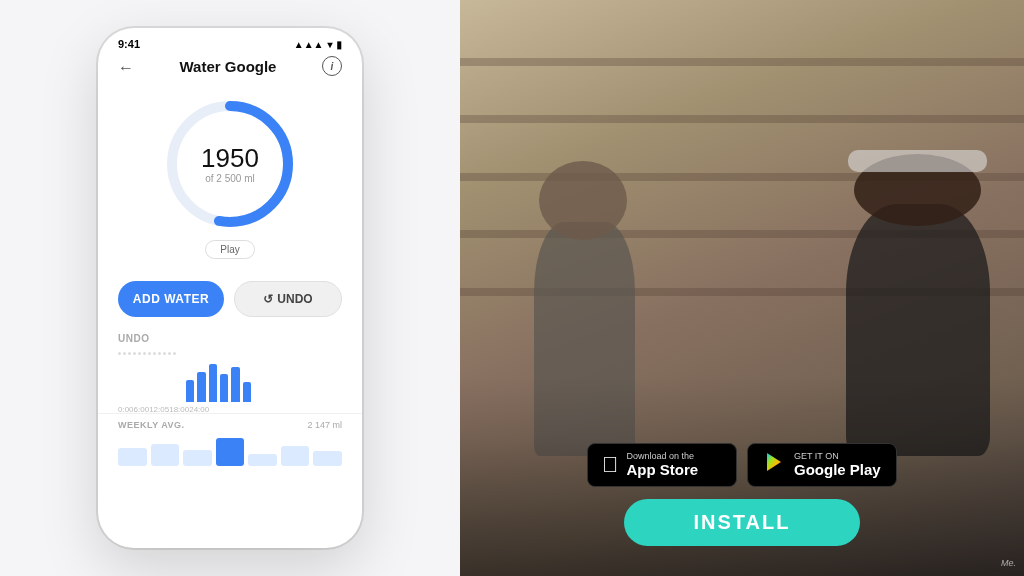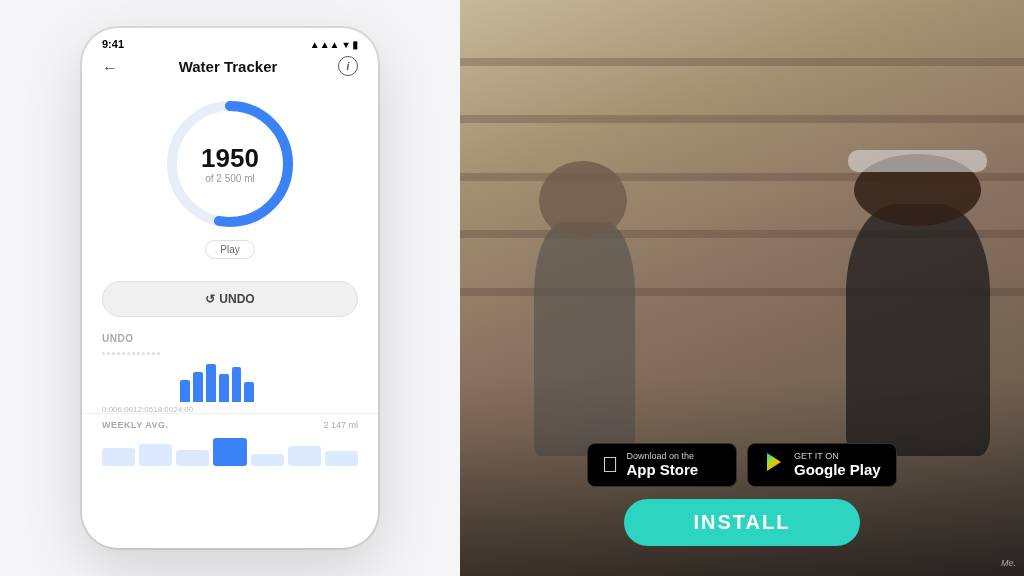--- a/index.html
+++ b/index.html
@@ -18,21 +18,21 @@
       height: 576px;
       background: #f5f5f7;
       display: flex;
       align-items: center;
       justify-content: center;
       flex-shrink: 0;
     }
 
     
     .phone {
-      width: 296px;
+      width: 264px;
       height: 520px;
       background: #ffffff;
       border-radius: 36px;
       box-shadow: 0 20px 60px rgba(0,0,0,0.15), 0 0 0 2px #ddd;
       overflow: hidden;
       display: flex;
       flex-direction: column;
       position: relative;
     }
 
@@ -101,21 +101,21 @@
     }
     .circle-text {
       position: absolute;
       top: 50%;
       left: 50%;
       transform: translate(-50%, -50%);
       text-align: center;
     }
     .circle-text .amount {
       font-size: 26px;
-      font-weight: 700;
+      font-weight: 400;
       color: #111;
       line-height: 1;
     }
     .circle-text .of-label {
       font-size: 10px;
       color: #999;
       margin-top: 2px;
     }
     .edit-btn {
       margin-top: 6px;
@@ -368,41 +368,42 @@
       <span>9:41</span>
       <div class="status-icons">
         <span>▲▲▲</span>
         <span>▾</span>
         <span>▮</span>
       </div>
     </div>
 
     <div class="phone-header">
       <span class="back-arrow">←</span>
-      <span class="title">Water Tracker</span>
+      <span class="title">Water Google</span>
       <div class="info-icon">i</div>
     </div>
 
     <div class="circle-container">
       <div class="circle-wrapper">
         <svg width="140" height="140" viewBox="0 0 140 140">
 
           <circle cx="70" cy="70" r="58" fill="none" stroke="#e8eef8" stroke-width="10"></circle>
 
           <circle cx="70" cy="70" r="58" fill="none" stroke="#3b82f6" stroke-width="10" stroke-dasharray="284 365" stroke-dashoffset="91" stroke-linecap="round" transform="rotate(-90 70 70)"></circle>
         </svg>
         <div class="circle-text">
           <div class="amount">1950</div>
           <div class="of-label">of 2 500 ml</div>
         </div>
       </div>
       <button class="edit-btn">Play</button>
     </div>
 
     <div class="action-buttons">
+      <button class="btn-add">ADD WATER</button>
       <button class="btn-undo">
         <span>↺</span>
         <span>UNDO</span>
       </button>
     </div>
 
     <div class="today-section">
       <div class="section-label">UNDO</div>
       <div class="bar-chart">
 

